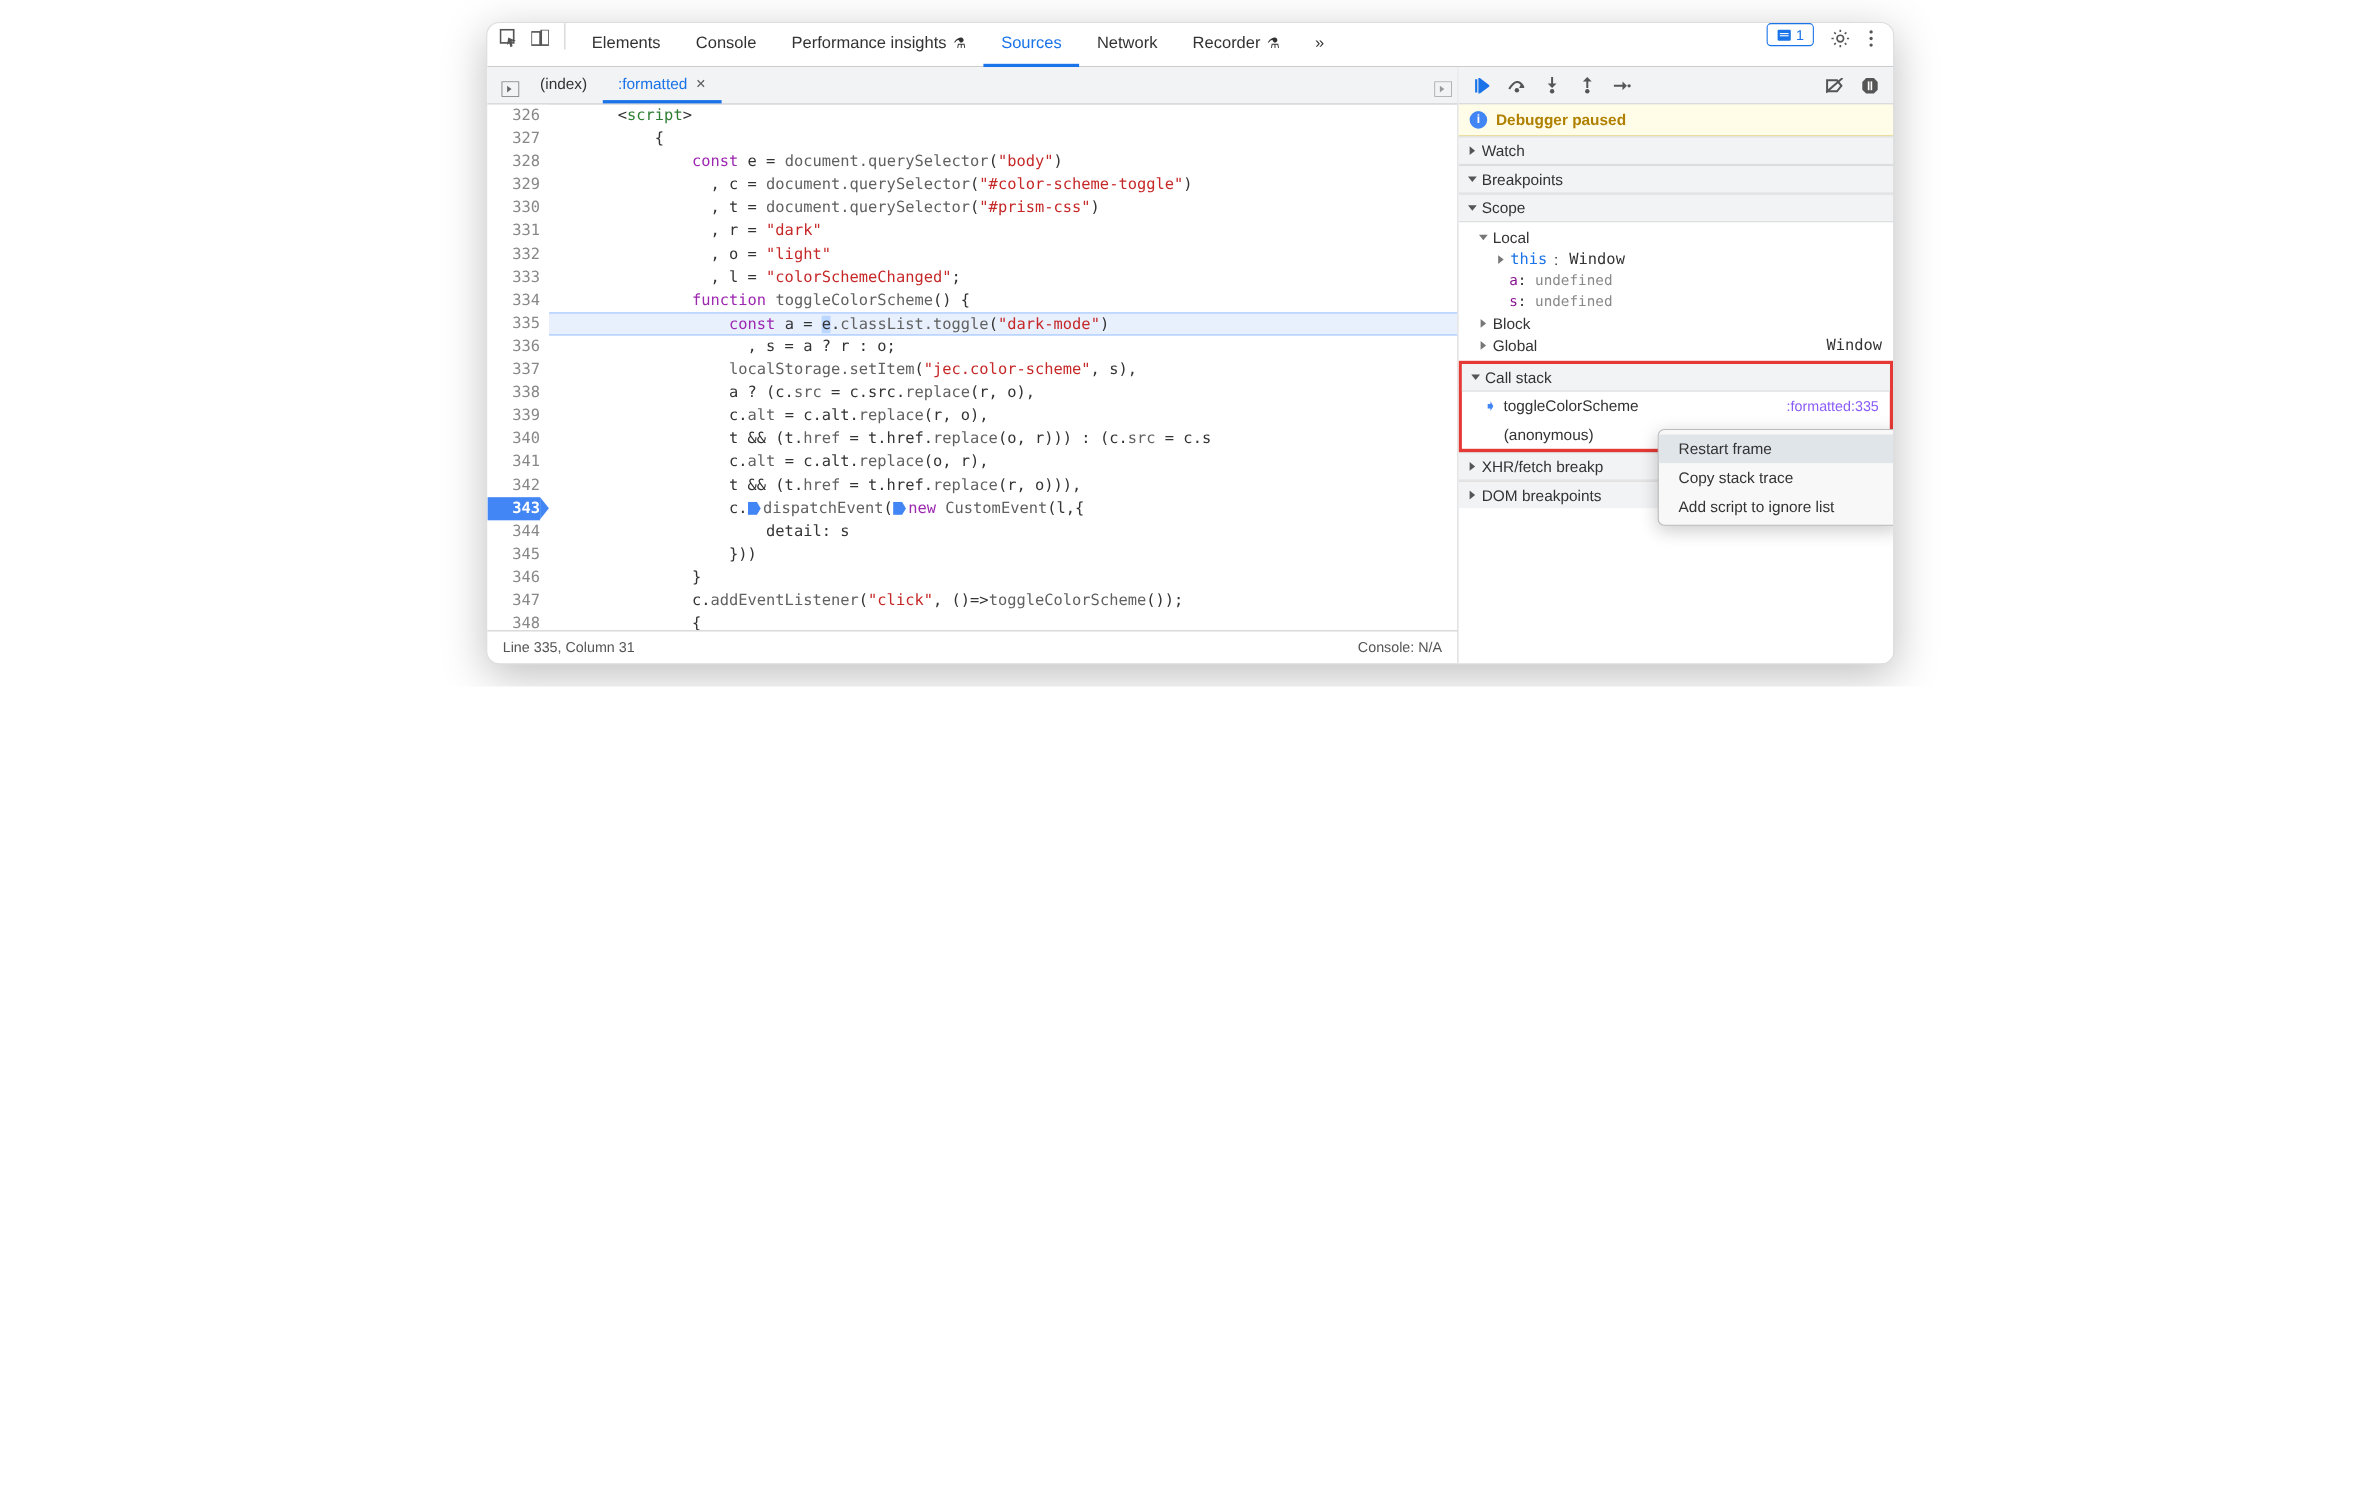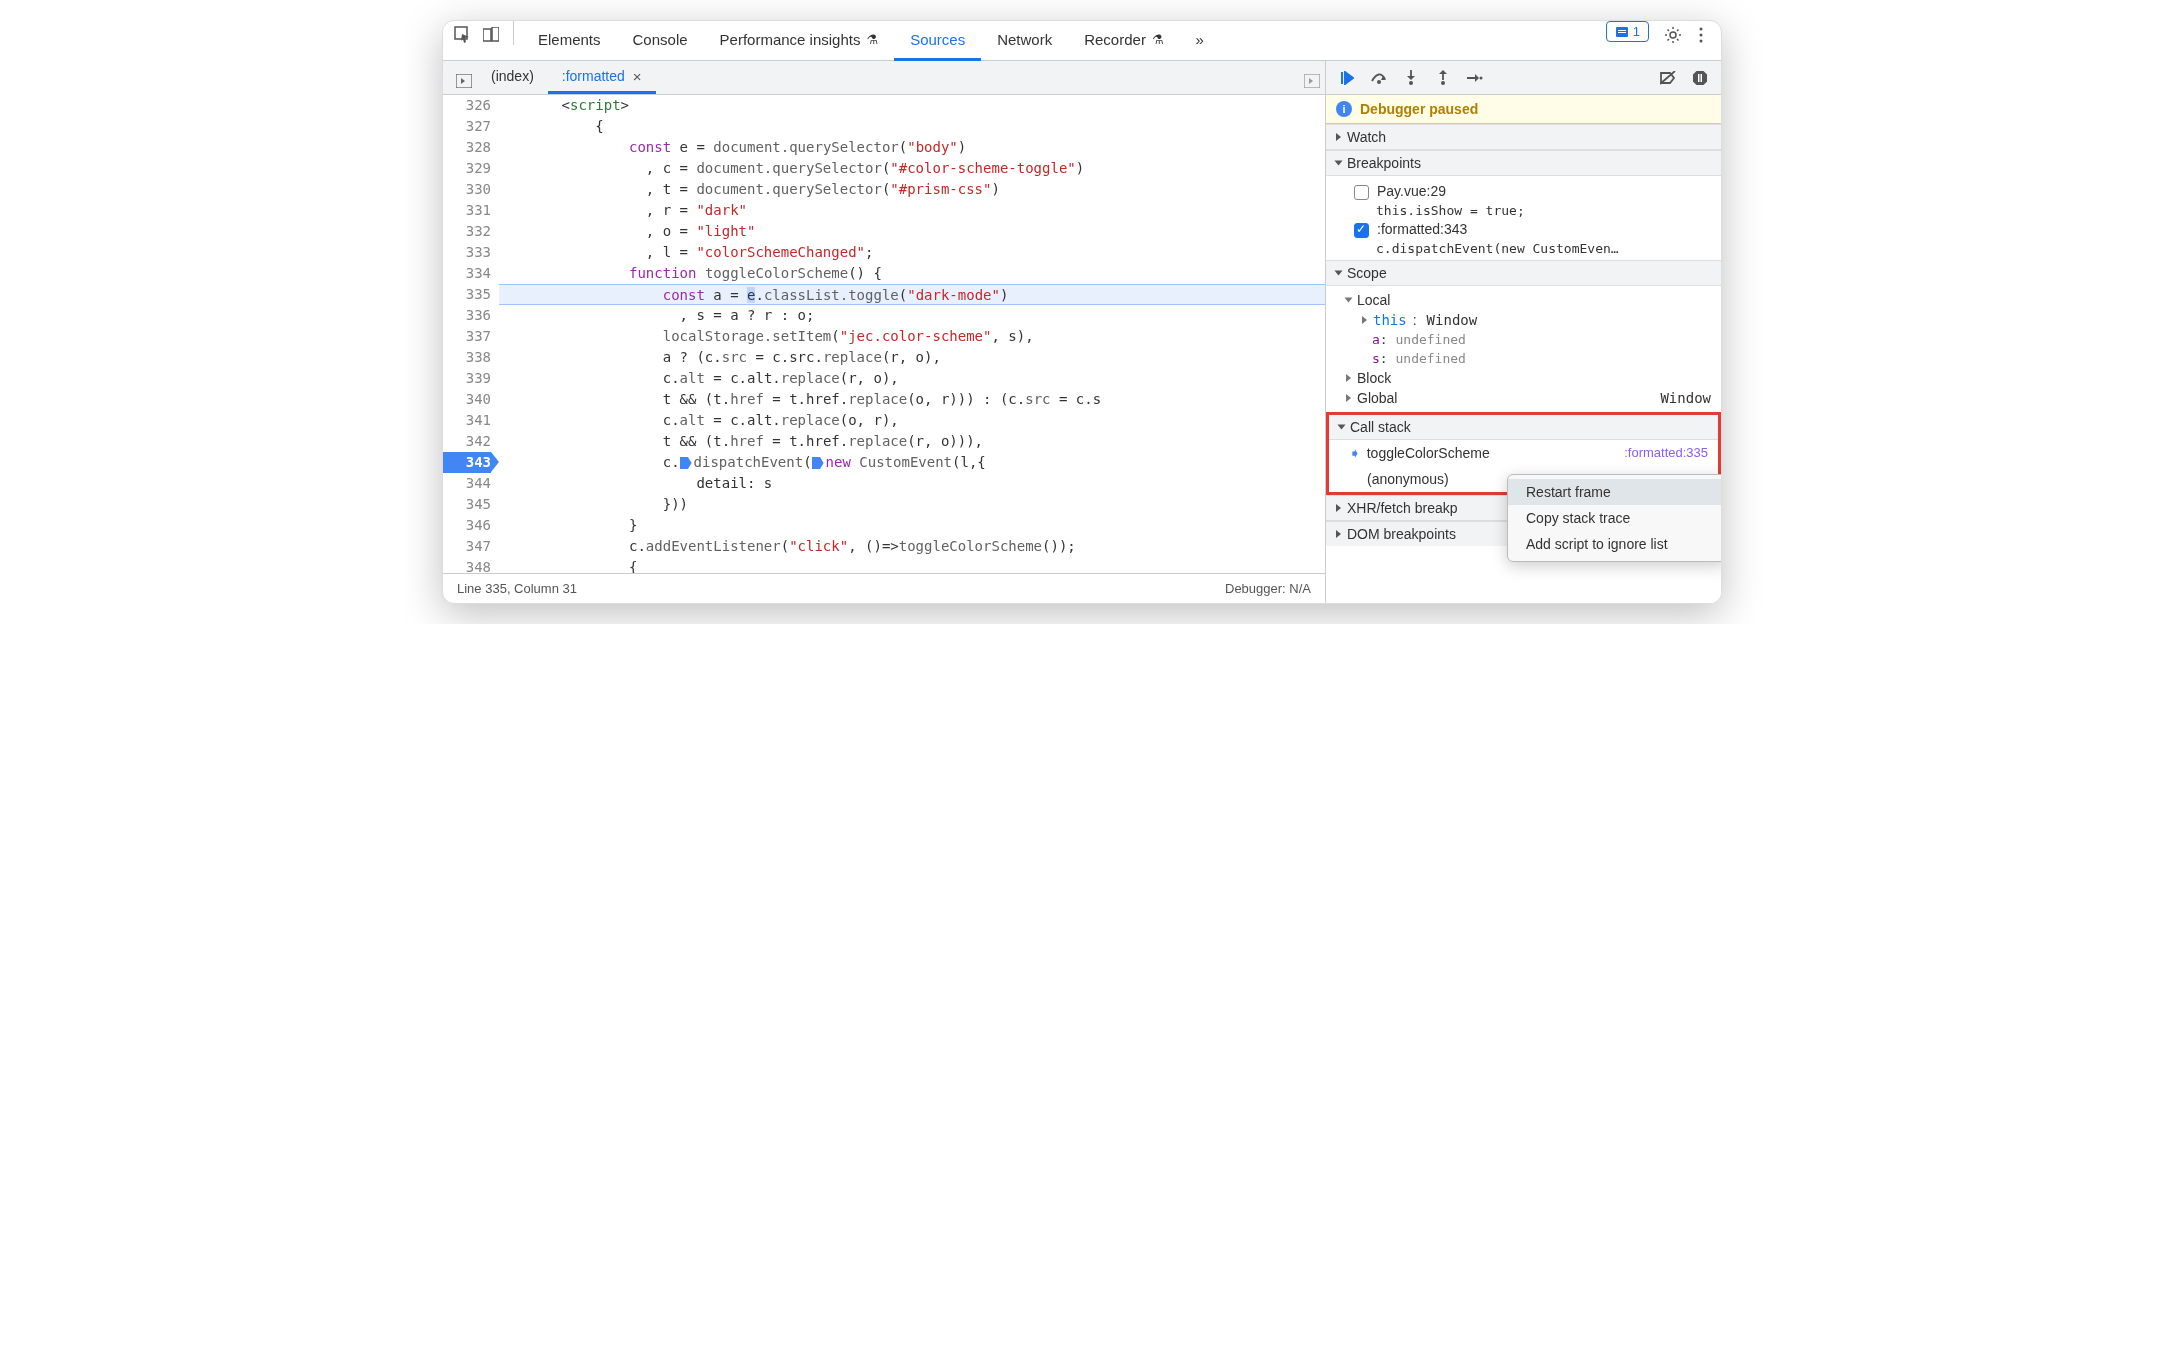--- a/index.html
+++ b/index.html
@@ -188,21 +188,21 @@
             <div class="ln">347</div>
             <div class="ln">348</div>
             <div class="ln">295</div>
             <div class="ln">350</div>
           </div>
         <div class="code" id="code"><div class="crow">      &lt;<span class="c-tag">script</span>&gt;</div><div class="crow">          {</div><div class="crow">              <span class="c-kw">const</span> e = <span class="c-fn">document.querySelector</span>(<span class="c-str">"body"</span>)</div><div class="crow">                , c = <span class="c-fn">document.querySelector</span>(<span class="c-str">"#color-scheme-toggle"</span>)</div><div class="crow">                , t = <span class="c-fn">document.querySelector</span>(<span class="c-str">"#prism-css"</span>)</div><div class="crow">                , r = <span class="c-str">"dark"</span></div><div class="crow">                , o = <span class="c-str">"light"</span></div><div class="crow">                , l = <span class="c-str">"colorSchemeChanged"</span>;</div><div class="crow">              <span class="c-kw">function</span> <span class="c-fn">toggleColorScheme</span>() {</div><div class="crow hl">                  <span class="c-kw">const</span> a = <span class="hlchar">e</span>.<span class="c-fn">classList.toggle</span>(<span class="c-str">"dark-mode"</span>)</div><div class="crow">                    , s = a ? r : o;</div><div class="crow">                  <span class="c-fn">localStorage.setItem</span>(<span class="c-str">"jec.color-scheme"</span>, s),</div><div class="crow">                  a ? (c.<span class="c-fn">src</span> = c.src.<span class="c-fn">replace</span>(r, o),</div><div class="crow">                  c.<span class="c-fn">alt</span> = c.alt.<span class="c-fn">replace</span>(r, o),</div><div class="crow">                  t &amp;&amp; (t.<span class="c-fn">href</span> = t.href.<span class="c-fn">replace</span>(o, r))) : (c.<span class="c-fn">src</span> = c.s</div><div class="crow">                  c.<span class="c-fn">alt</span> = c.alt.<span class="c-fn">replace</span>(o, r),</div><div class="crow">                  t &amp;&amp; (t.<span class="c-fn">href</span> = t.href.<span class="c-fn">replace</span>(r, o))),</div><div class="crow">                  c.<span class="bpmark"></span><span class="c-fn">dispatchEvent</span>(<span class="bpmark"></span><span class="c-kw">new</span> <span class="c-fn">CustomEvent</span>(l,{</div><div class="crow">                      detail: s</div><div class="crow">                  }))</div><div class="crow">              }</div><div class="crow">              c.<span class="c-fn">addEventListener</span>(<span class="c-str">"click"</span>, ()=&gt;<span class="c-fn">toggleColorScheme</span>());</div><div class="crow">              {</div><div class="crow">                  <span class="c-kw">function</span> <span class="c-fn">init</span>() {</div><div class="crow">                      <span class="c-kw">let</span> e = <span class="c-fn">localStorage.getItem</span>(<span class="c-str">"jec.color-scheme"</span>)</div></div>
       </div>
       <div class="statusbar">
         <span>Line 335, Column 31</span>
         <div class="spacer"></div>
-        <span>Debugger: N/A</span>
+        <span>Console: N/A</span>
       </div>
     </div>
 
     <div class="dbg-col">
       <div class="dbg-toolbar">
         <div class="dbtn active">
             <svg width="14" height="14" viewBox="0 0 14 14">
               <path d="M2 1 L2 13 M5 1 L13 7 L5 13 Z" stroke="#1a73e8" stroke-width="2" fill="#1a73e8"></path>
             </svg>
           </div>
@@ -257,26 +257,20 @@
 
       <div class="section-hdr">
           <span class="tri"></span>
           <span>Watch</span>
         </div>
 
       <div class="section-hdr">
           <span class="tri open"></span>
           <span>Breakpoints</span>
         </div>
-      <div class="section-body">
-        <div class="bp-item"><span class="bp-chk"></span><span>Pay.vue:29</span></div>
-        <div class="bp-code">this.isShow = true;</div>
-        <div class="bp-item"><span class="bp-chk on"></span><span>:formatted:343</span></div>
-        <div class="bp-code">c.dispatchEvent(new CustomEven…</div>
-      </div>
 
       <div class="section-hdr">
           <span class="tri open"></span>
           <span>Scope</span>
         </div>
       <div class="section-body">
         <div class="scope-item">
             <span class="stri open"></span>
             <span>Local</span>
           </div>

